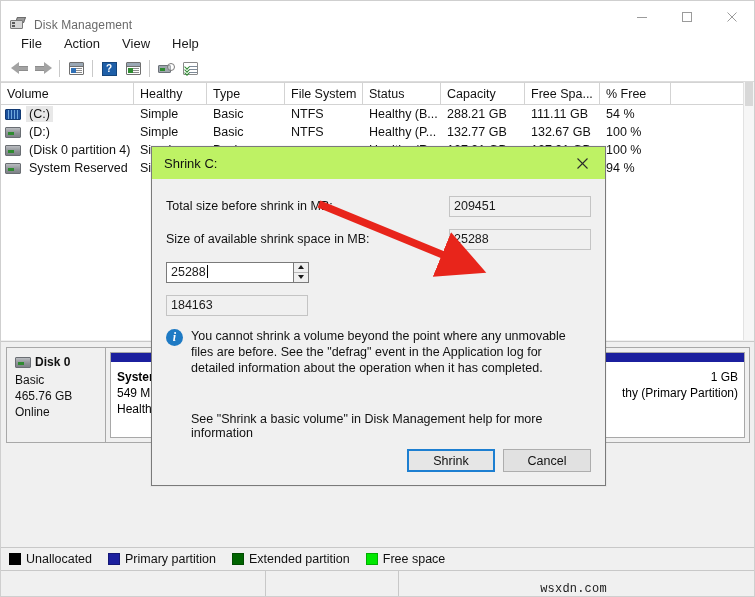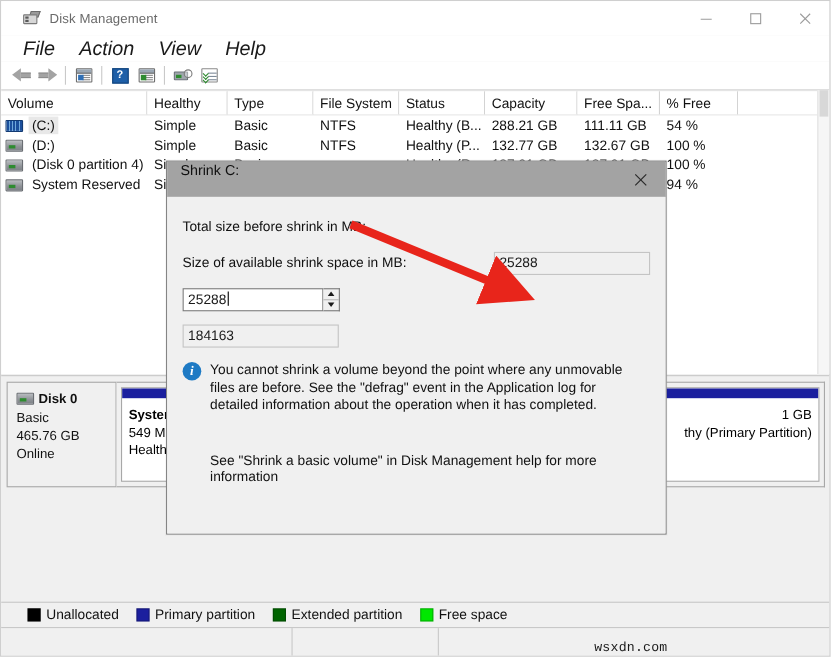--- a/index.html
+++ b/index.html
@@ -28,23 +28,22 @@
     border: 1px solid #cfcfcf;
     box-sizing: border-box;
     overflow: hidden;
   }
 
   
   #titlebar {
     height: 31px;
     background: #ffffff;
     display: flex;
-    align-items: center;
-    position: relative;
-    padding-left: 11px;
+    align-items: flex-end;
+    position: relative;
   }
   #title-icon {
     width: 16px; height: 16px;
     margin-left: 9px;
     margin-right: 8px;
     position: relative;
     flex: none;
   }
   #title-icon .body {
     position: absolute;
@@ -95,25 +94,24 @@
 
   
   #menubar {
     height: 24px;
     background: #ffffff;
     display: flex;
     align-items: center;
     padding-left: 9px;
   }
   .menu-item {
-    font-size: 18px;
+    font-size: 13px;
     color: #1a1a1a;
     padding: 3px 11px 4px 11px;
     line-height: 1;
-    font-style: italic;
   }
 
   
   #toolbar {
     height: 25px;
     background: #ffffff;
     display: flex;
     align-items: center;
     padding-left: 6px;
     border-bottom: 1px solid #dcdcdc;
@@ -411,21 +409,21 @@
   
   #legend {
     position: absolute;
     left: 0; top: 546px;
     width: 753px;
     height: 22px;
     background: #f0f0f0;
     border-top: 1px solid #c8c8c8;
     display: flex;
     align-items: center;
-    padding-left: 24px;
+    padding-left: 8px;
     box-sizing: border-box;
   }
   .leg-item {
     display: flex;
     align-items: center;
     margin-right: 16px;
     font-size: 12.5px;
     color: #111;
   }
   .leg-sw {
@@ -487,23 +485,23 @@
     width: 455px;
     height: 340px;
     background: #f0f0f0;
     border: 1px solid #7a7a7a;
     box-sizing: border-box;
     box-shadow: 0 0 0 1px rgba(0,0,0,.03);
     z-index: 50;
   }
   #dlg-titlebar {
     height: 32px;
-    background: #a3a3a3;
-    display: flex;
-    align-items: flex-start;
+    background: #bef264;
+    display: flex;
+    align-items: center;
     position: relative;
   }
   #dlg-title {
     margin-left: 12px;
     font-size: 13px;
     color: #111;
   }
   #dlg-close {
     position: absolute;
     right: 0; top: 0;
@@ -892,20 +890,21 @@
         <svg width="13" height="13" viewBox="0 0 13 13">
             <line x1="1.5" y1="1.5" x2="11.5" y2="11.5"></line>
             <line x1="11.5" y1="1.5" x2="1.5" y2="11.5"></line>
           </svg>
       </div>
     </div>
     <div id="dlg-body">
 
       <div class="frow">
         <div class="flabel">Total size before shrink in MB:</div>
+        <div class="fval">209451</div>
       </div>
 
       <div class="frow">
         <div class="flabel">Size of available shrink space in MB:</div>
         <div class="fval">25288</div>
       </div>
 
       <div class="frow">
         <div class="spinwrap">
           <div class="fval editable"><span>25288</span><span class="caret"></span></div>
@@ -924,20 +923,24 @@
         <div class="fval">184163</div>
       </div>
 
       <div id="info-block">
         <div id="info-icon">i</div>
         <div id="info-text">You cannot shrink a volume beyond the point where any unmovable files are before. See the "defrag" event in the Application log for detailed information about the operation when it has completed.</div>
       </div>
 
       <div id="help-line">See "Shrink a basic volume" in Disk Management help for more information</div>
 
+      <div id="dlg-buttons">
+        <div class="dlg-btn default">Shrink</div>
+        <div class="dlg-btn">Cancel</div>
+      </div>
 
     </div>
   </div>
 
   <svg id="red-arrow" viewBox="0 0 755 597">
     <defs>
       <marker id="ah" markerWidth="7" markerHeight="7" refX="1.6" refY="3.2" orient="auto">
         <path d="M0,0 L6.4,3.2 L0,6.4 z" fill="#e8251b"></path>
       </marker>
     </defs>

